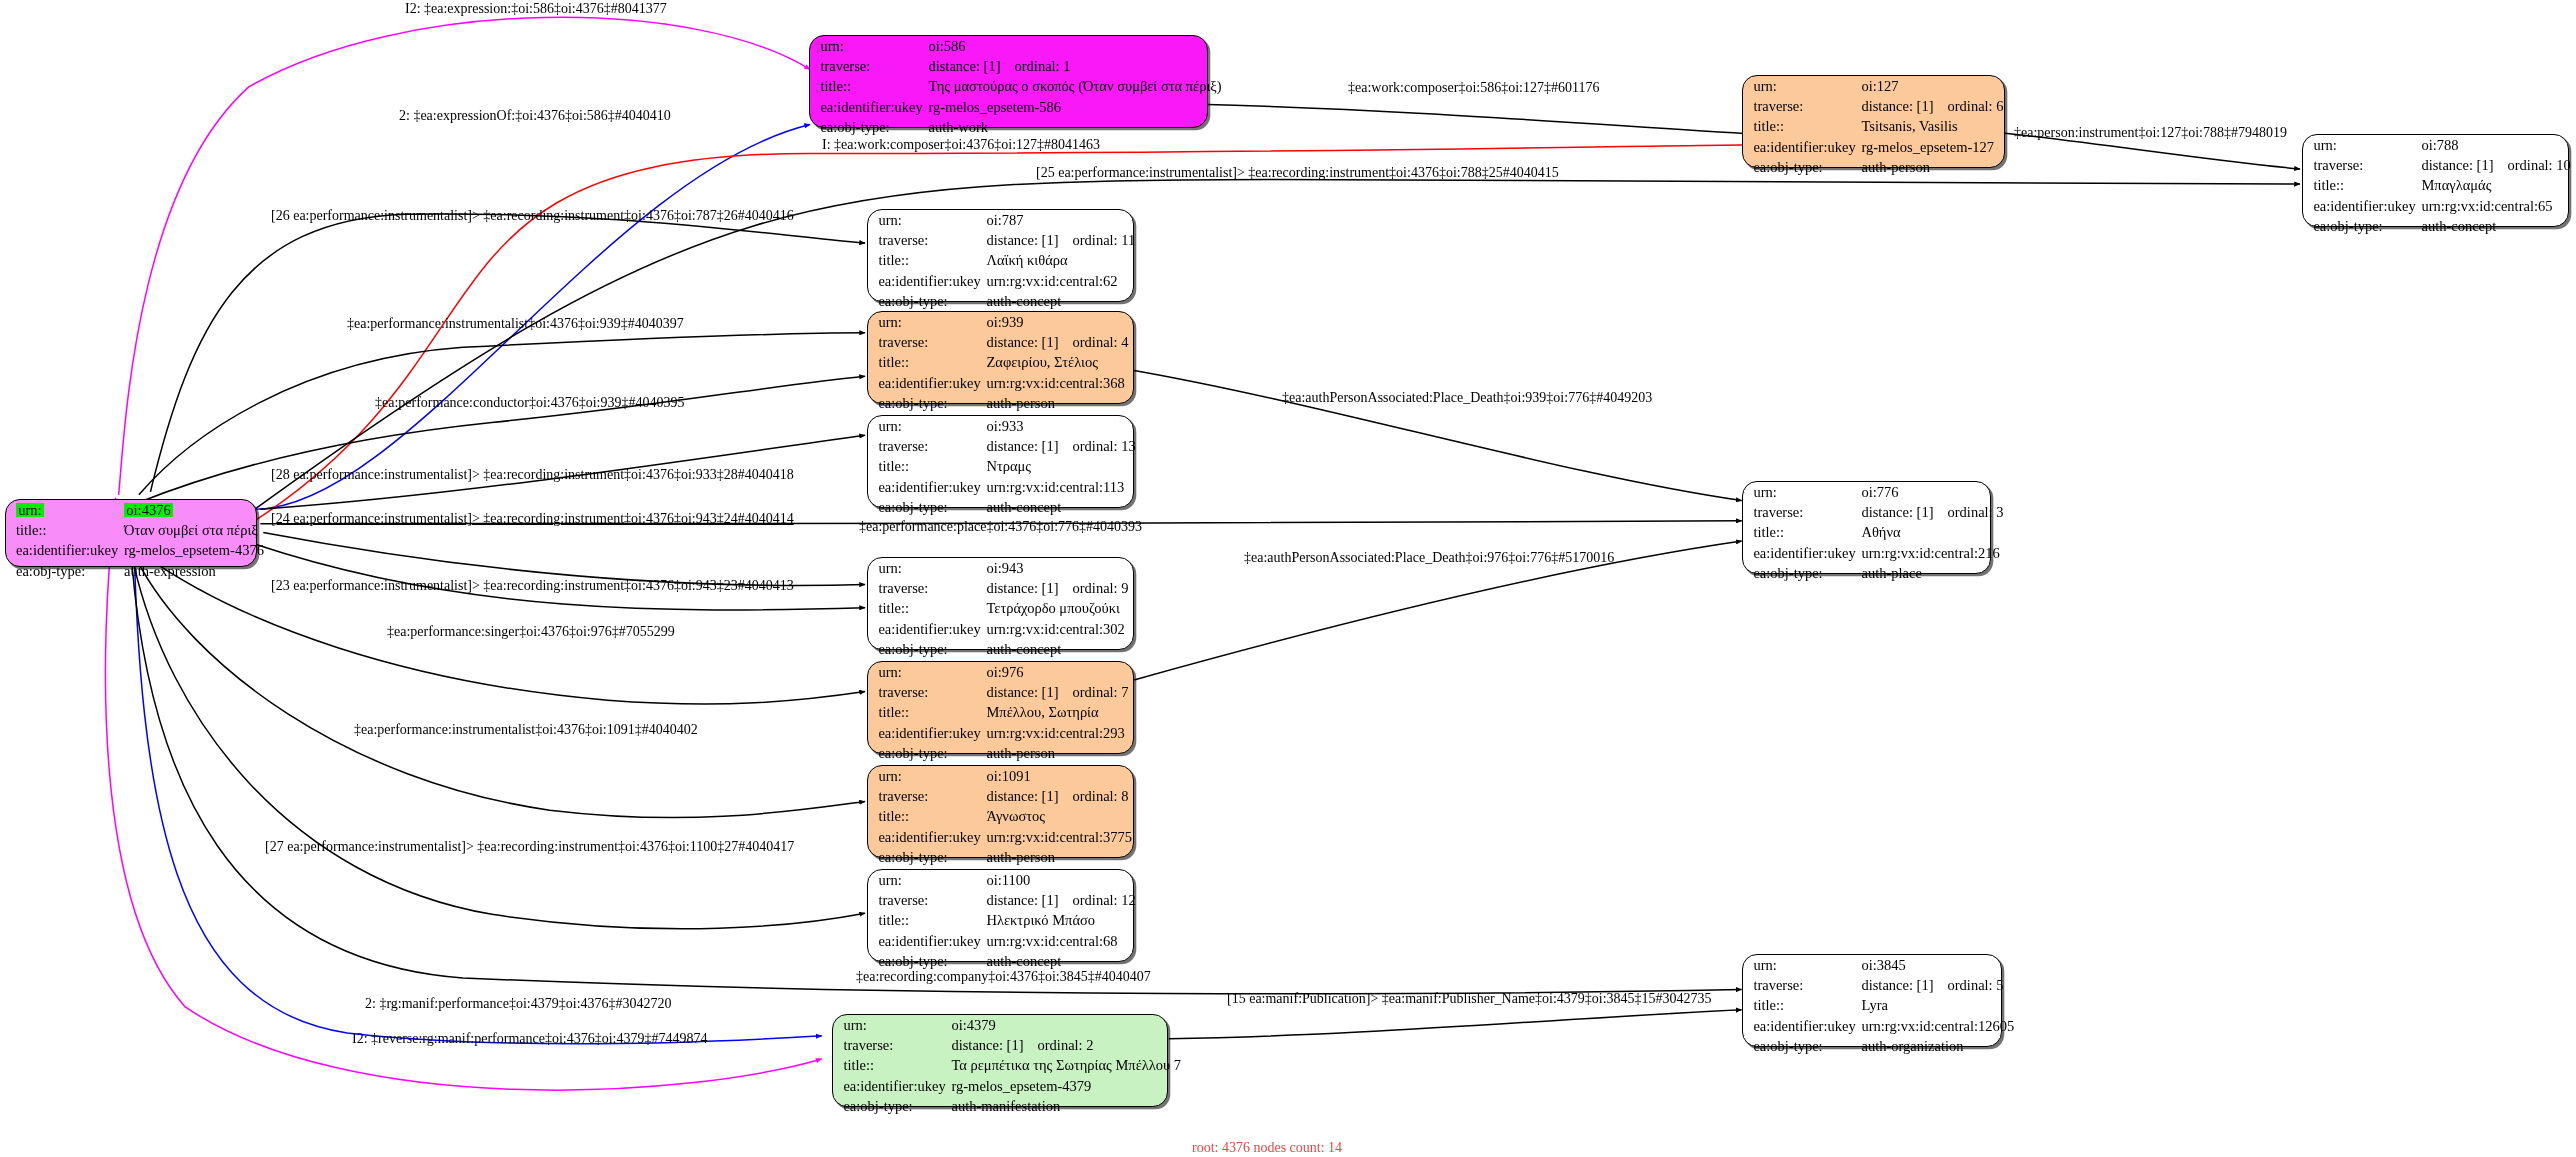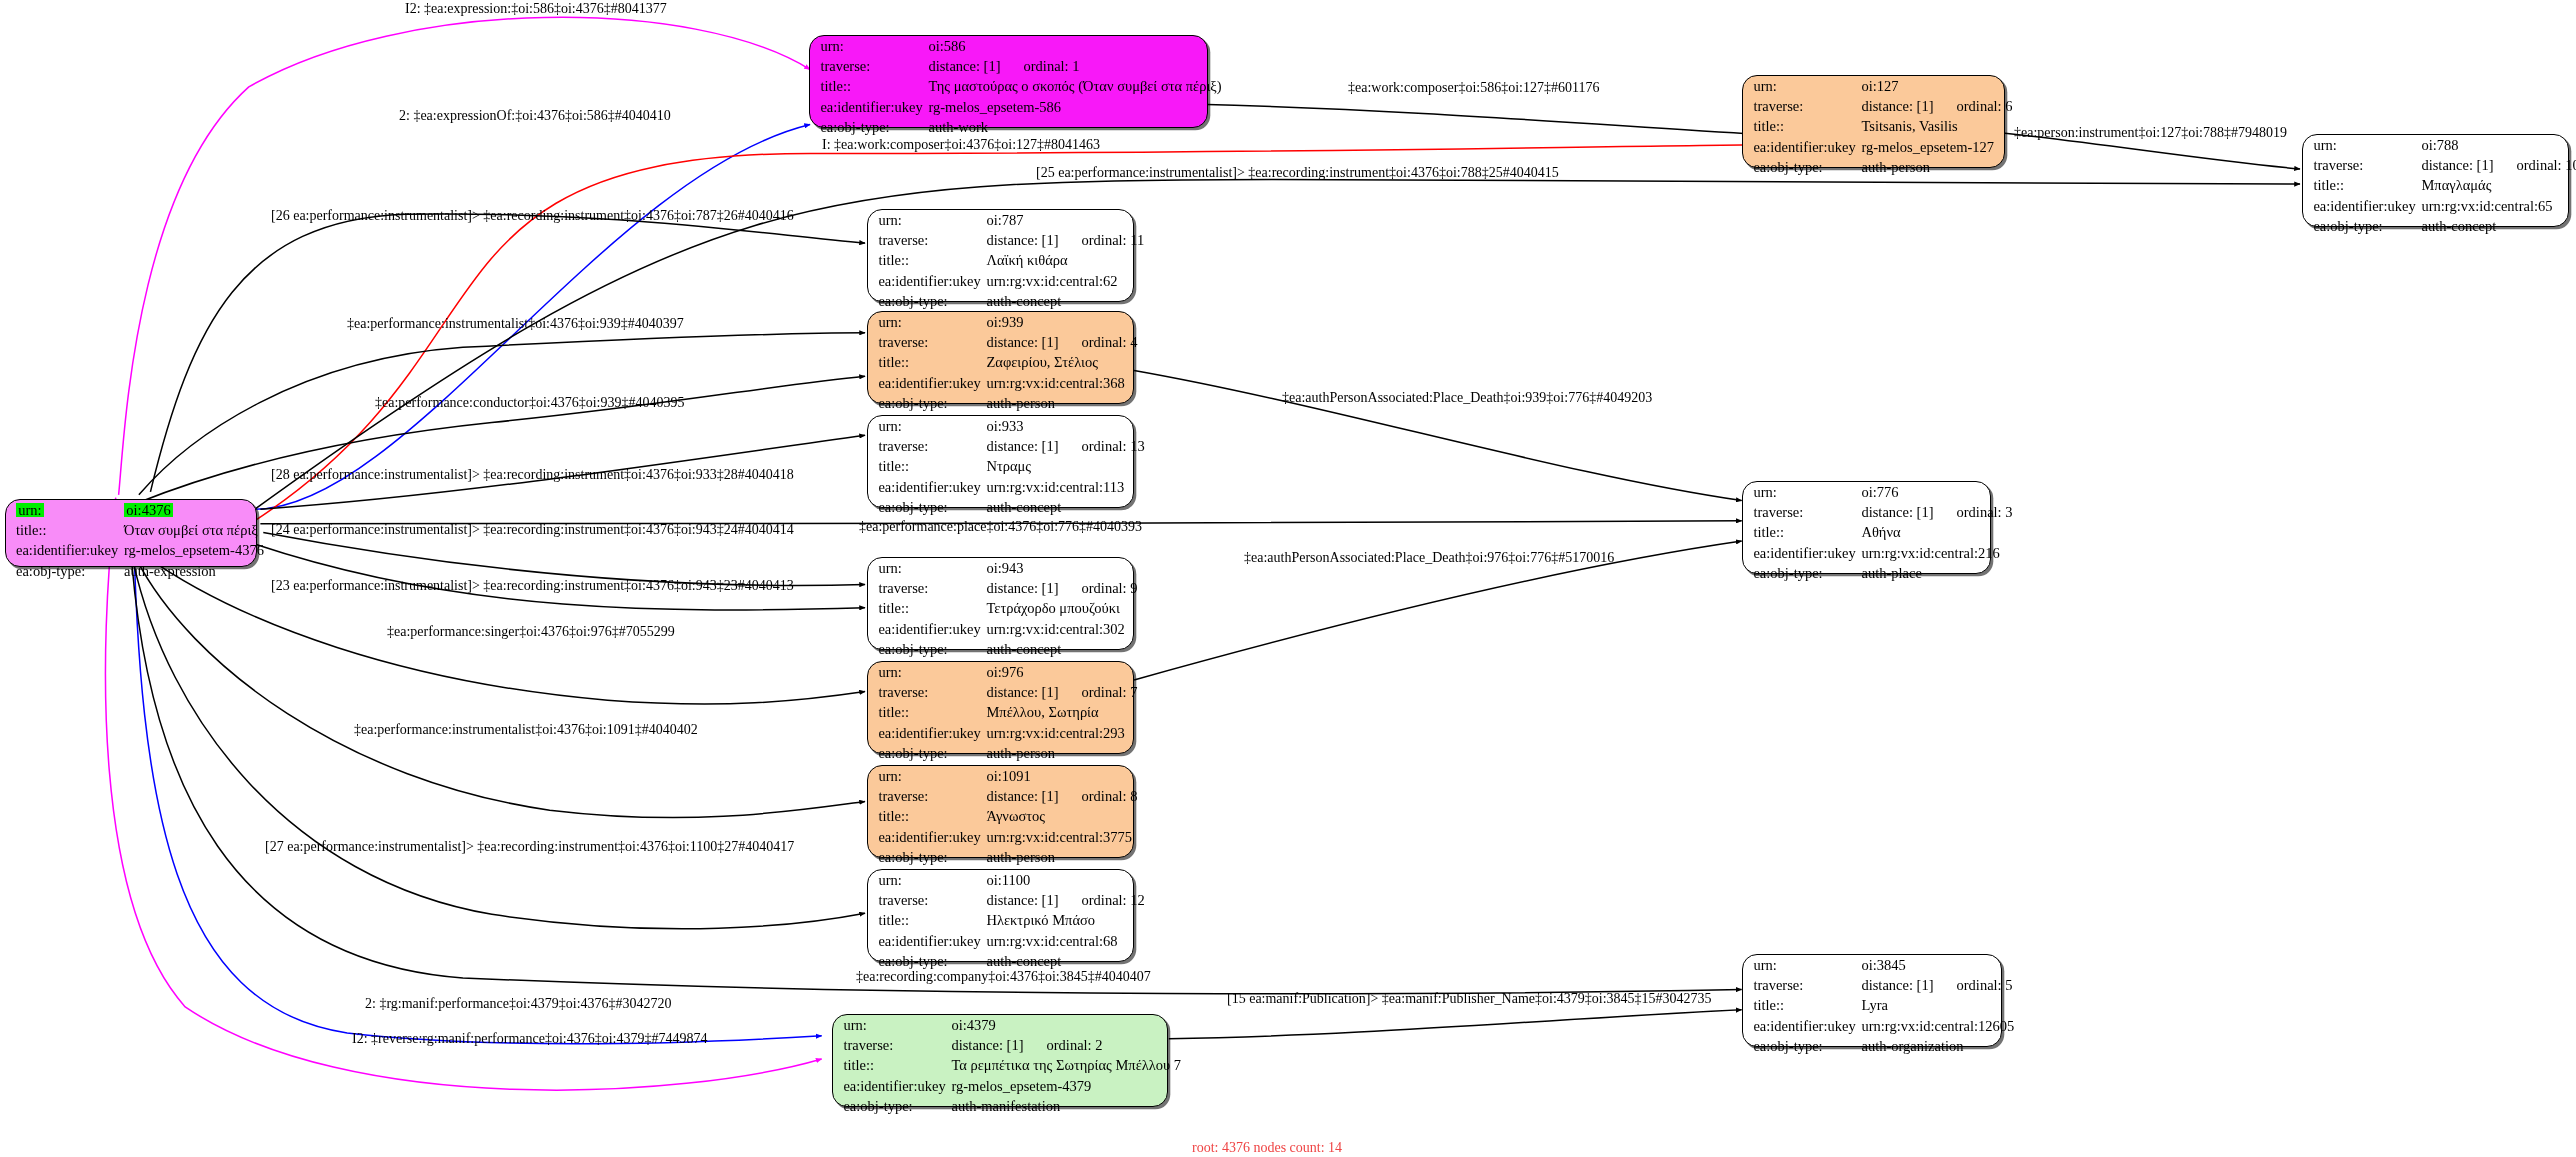--- a/index.html
+++ b/index.html
@@ -8,21 +8,21 @@
   svg#edges{position:absolute;left:0;top:0;width:2576px;height:1158px;pointer-events:none;}
 
   .node{position:absolute;border:1.7px solid #000000;border-radius:15px;background:#ffffff;
         box-shadow:2.3px 2.3px 0 rgba(0,0,0,0.55);box-sizing:border-box;}
   .node .rows{display:table;width:100%;border-collapse:collapse;}
   .node .row{display:table-row;}
   .node .k,.node .v{display:table-cell;white-space:nowrap;font-size:14.5px;line-height:1.0;
         padding:2.9px 0 2.9px 0;vertical-align:middle;color:#000;}
   .node .k{padding-left:10.4px;padding-right:5.8px;}
   .node .v{padding-right:10.4px;}
-  .node .v .ord{padding-left:23px;}
+  .node .v .ord{padding-left:14px;}
 
   .n-white{background:#ffffff;}
   .n-orange{background:#fbc99a;}
   .n-magenta{background:#f818f8;}
   .n-green{background:#c9f2c2;}
   .n-root{background:#f88cf8;}
   .n-root .hl{background:#00ee00;display:inline-block;padding:0 2.3px;}
   .n-root .rowhl .k, .n-root .rowhl .v{background:transparent;}
 
   .elabel{position:absolute;font-size:14px;color:#000;white-space:nowrap;line-height:1;}
@@ -448,21 +448,21 @@
   <div class="elabel" style="left:822px;top:138px;">I: ‡ea:work:composer‡oi:4376‡oi:127‡#8041463</div>
   <div class="elabel" style="left:2014px;top:126px;">‡ea:person:instrument‡oi:127‡oi:788‡#7948019</div>
   <div class="elabel" style="left:1036px;top:166px;">[25 ea:performance:instrumentalist]&gt; ‡ea:recording:instrument‡oi:4376‡oi:788‡25#4040415</div>
   <div class="elabel" style="left:271px;top:209px;">[26 ea:performance:instrumentalist]&gt; ‡ea:recording:instrument‡oi:4376‡oi:787‡26#4040416</div>
   <div class="elabel" style="left:347px;top:317px;text-align:right;">‡ea:performance:instrumentalist‡oi:4376‡oi:939‡#4040397</div>
   <div class="elabel" style="left:375px;top:396px;">‡ea:performance:conductor‡oi:4376‡oi:939‡#4040395</div>
   <div class="elabel" style="left:1282px;top:391px;">‡ea:authPersonAssociated:Place_Death‡oi:939‡oi:776‡#4049203</div>
   <div class="elabel" style="left:271px;top:468px;">[28 ea:performance:instrumentalist]&gt; ‡ea:recording:instrument‡oi:4376‡oi:933‡28#4040418</div>
   <div class="elabel" style="left:859px;top:520px;">‡ea:performance:place‡oi:4376‡oi:776‡#4040393</div>
   <div class="elabel" style="left:1244px;top:551px;">‡ea:authPersonAssociated:Place_Death‡oi:976‡oi:776‡#5170016</div>
-  <div class="elabel" style="left:271px;top:523px;">[24 ea:performance:instrumentalist]&gt; ‡ea:recording:instrument‡oi:4376‡oi:943‡24#4040414</div>
+  <div class="elabel" style="left:271px;top:512px;text-decoration:underline;">[24 ea:performance:instrumentalist]&gt; ‡ea:recording:instrument‡oi:4376‡oi:943‡24#4040414</div>
   <div class="elabel" style="left:271px;top:579px;text-align:center;">[23 ea:performance:instrumentalist]&gt; ‡ea:recording:instrument‡oi:4376‡oi:943‡23#4040413</div>
   <div class="elabel" style="left:387px;top:625px;">‡ea:performance:singer‡oi:4376‡oi:976‡#7055299</div>
   <div class="elabel" style="left:354px;top:723px;">‡ea:performance:instrumentalist‡oi:4376‡oi:1091‡#4040402</div>
   <div class="elabel" style="left:265px;top:840px;">[27 ea:performance:instrumentalist]&gt; ‡ea:recording:instrument‡oi:4376‡oi:1100‡27#4040417</div>
   <div class="elabel" style="left:856px;top:970px;">‡ea:recording:company‡oi:4376‡oi:3845‡#4040407</div>
   <div class="elabel" style="left:1227px;top:992px;">[15 ea:manif:Publication]&gt; ‡ea:manif:Publisher_Name‡oi:4379‡oi:3845‡15#3042735</div>
   <div class="elabel" style="left:365px;top:997px;">2: ‡rg:manif:performance‡oi:4379‡oi:4376‡#3042720</div>
   <div class="elabel" style="left:352px;top:1032px;">I2: ‡reverse:rg:manif:performance‡oi:4376‡oi:4379‡#7449874</div>
 
   <div class="footer" style="left:1192px;top:1140px;">root: 4376 nodes count: 14</div>

